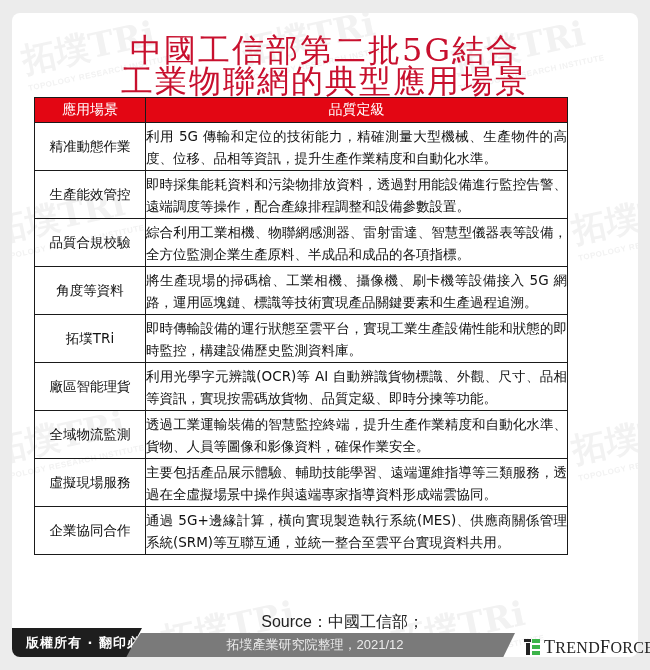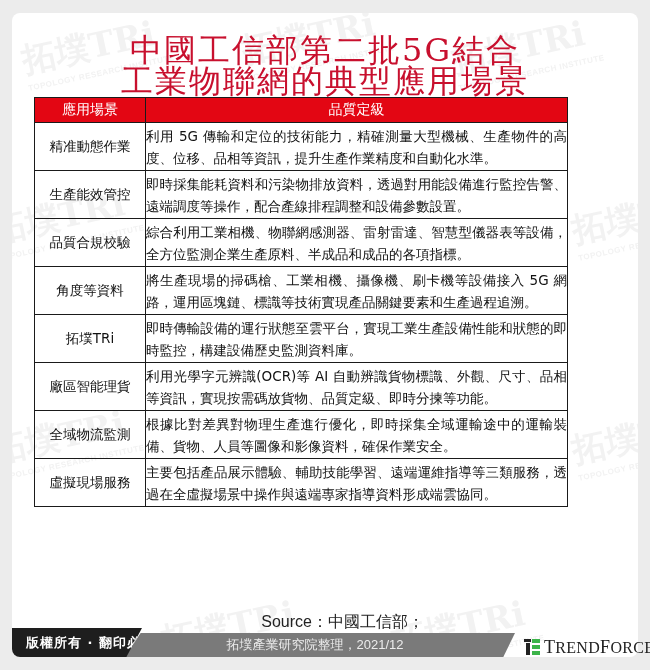--- a/index.html
+++ b/index.html
@@ -119,25 +119,29 @@
       <tr>
         <td class="scene">拓墣TRi</td>
         <td class="desc">即時傳輸設備的運行狀態至雲平台，實現工業生產設備性能和狀態的即時監控，構建設備歷史監測資料庫。</td>
       </tr>
       <tr>
         <td class="scene">廠區智能理貨</td>
         <td class="desc">利用光學字元辨識(OCR)等 AI 自動辨識貨物標識、外觀、尺寸、品相等資訊，實現按需碼放貨物、品質定級、即時分揀等功能。</td>
       </tr>
       <tr>
         <td class="scene">全域物流監測</td>
-        <td class="desc">根據比對差異對物理生產進行優化，即時採集全域運輸途中的運輸裝備、貨物、人員等圖像和影像資料，確保作業安全。</td>
+        <td class="desc">透過工業運輸裝備的智慧監控終端，提升生產作業精度和自動化水準、貨物、人員等圖像和影像資料，確保作業安全。</td>
       </tr>
       <tr>
         <td class="scene">虛擬現場服務</td>
         <td class="desc">主要包括產品展示體驗、輔助技能學習、遠端運維指導等三類服務，透過在全虛擬場景中操作與遠端專家指導資料形成端雲協同。</td>
+      </tr>
+      <tr>
+        <td class="scene">企業協同合作</td>
+        <td class="desc">通過 5G+邊緣計算，橫向實現製造執行系統(MES)、供應商關係管理系統(SRM)等互聯互通，並統一整合至雲平台實現資料共用。</td>
       </tr>
     </tbody>
   </table>
 </div>
 
 <div class="graybar"></div>
 <div class="copyright">版權所有 · 翻印必究</div>
 <div class="source1">Source：中國工信部；</div>
 <div class="source2">拓墣產業研究院整理，2021/12</div>
 

